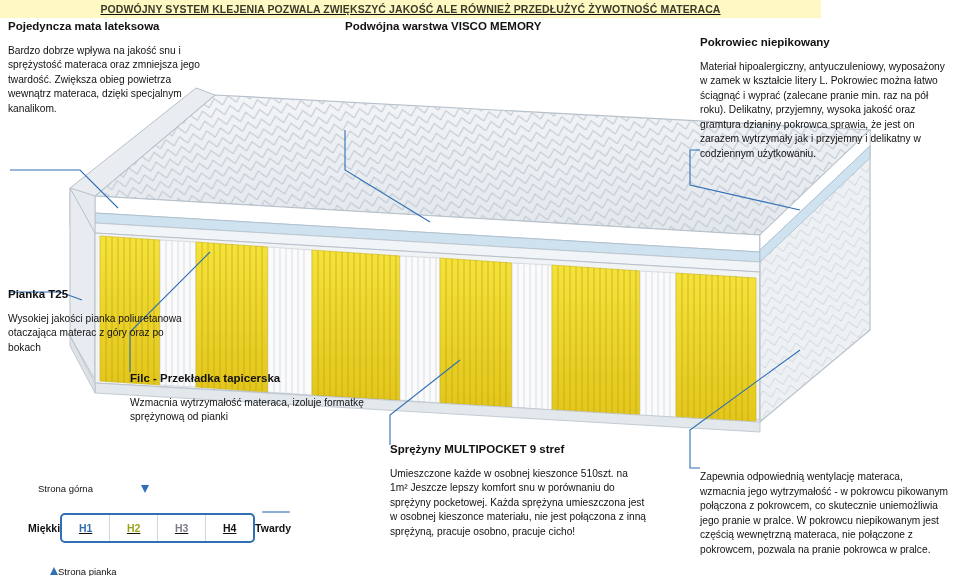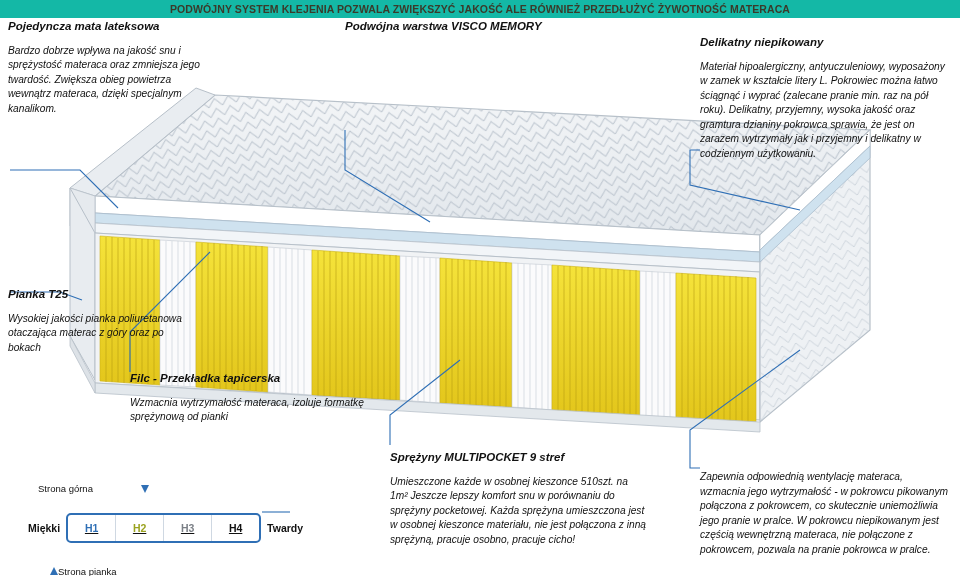--- a/index.html
+++ b/index.html
@@ -8,30 +8,30 @@
     background:#fff;
     font-family:"Liberation Sans", sans-serif;
     color:#111;
     overflow:hidden;
     position:relative;
   }
   .stage{position:absolute;inset:0;}
 
   
   .banner{
-    position:absolute;left:0;top:0;width:960px;height:18px;
-    background:#14b8a6;
-    display:flex;align-items:center;justify-content:center;
+    position:absolute;left:0;top:0;width:821px;height:18px;
+    background:#fef9c3;
+    display:flex;align-items:center;justify-content:center;text-decoration:underline;
   }
   .banner span{
     font-size:10.5px;font-weight:bold;color:#3a3a2a;letter-spacing:.1px;
   }
 
   
-  .callout{position:absolute;font-style:italic;}
+  .callout{position:absolute;}
   .callout .title{
     font-weight:bold;font-size:11.5px;color:#111;margin:0 0 5px 0;line-height:1.2;
   }
   .callout .body{
     font-size:10.2px;line-height:1.42;color:#111;
   }
 
   
   svg.leaders{position:absolute;left:0;top:0;width:960px;height:576px;}
 
@@ -46,21 +46,21 @@
   .arrow-down{
     position:absolute;left:113px;top:2px;width:0;height:0;
     border-left:4px solid transparent;border-right:4px solid transparent;
     border-top:8px solid #2f6fb5;
   }
   .arrow-up{
     position:absolute;left:22px;top:84px;width:0;height:0;
     border-left:4px solid transparent;border-right:4px solid transparent;
     border-bottom:8px solid #2f6fb5;
   }
-  .scale-row{position:absolute;left:0;top:30px;display:flex;align-items:center;gap:6px;}
+  .scale-row{position:absolute;left:0;top:30px;display:flex;align-items:center;}
   .scale-label{font-size:10.5px;font-weight:bold;color:#111;}
   .scale-box{
     border:2px solid #2f6fb5;border-radius:5px;
     display:flex;height:26px;align-items:stretch;background:#fff;text-decoration:underline;
   }
   .scale-box div{
     width:47px;display:flex;align-items:center;justify-content:center;
     font-size:10.5px;font-weight:bold;
   }
   .scale-box div+div{border-left:1px solid #cfd8e2;}
@@ -244,35 +244,35 @@
   <div class="callout" style="left:8px;top:20px;width:195px;">
     <p class="title">Pojedyncza mata lateksowa</p>
     <p class="body">Bardzo dobrze wpływa na jakość snu i sprężystość materaca oraz zmniejsza jego twardość. Zwiększa obieg powietrza wewnątrz materaca, dzięki specjalnym kanalikom.</p>
   </div>
 
   <div class="callout" style="left:345px;top:20px;width:330px;">
     <p class="title">Podwójna warstwa VISCO MEMORY</p>
   </div>
 
   <div class="callout" style="left:700px;top:36px;width:252px;">
-    <p class="title">Delikatny niepikowany</p>
+    <p class="title">Pokrowiec niepikowany</p>
     <p class="body">Materiał hipoalergiczny, antyuczuleniowy, wyposażony w zamek w kształcie litery L. Pokrowiec można łatwo ściągnąć i wyprać (zalecane pranie min. raz na pół roku). Delikatny, przyjemny, wysoka jakość oraz gramtura dzianiny pokrowca sprawia, że jest on zarazem wytrzymały jak i przyjemny i delikatny w codziennym użytkowaniu.</p>
   </div>
 
   <div class="callout" style="left:8px;top:288px;width:178px;">
     <p class="title">Pianka T25</p>
     <p class="body">Wysokiej jakości pianka poliuretanowa otaczająca materac z góry oraz po bokach</p>
   </div>
 
   <div class="callout" style="left:130px;top:372px;width:250px;">
     <p class="title">Filc - Przekładka tapicerska</p>
     <p class="body">Wzmacnia wytrzymałość materaca, izoluje formatkę sprężynową od pianki</p>
   </div>
 
-  <div class="callout" style="left:390px;top:443px;width:258px;margin-top:8px;">
+  <div class="callout" style="left:390px;top:443px;width:258px;">
     <p class="title">Sprężyny MULTIPOCKET 9 stref</p>
     <p class="body">Umieszczone każde w osobnej kieszonce 510szt. na 1m² Jeszcze lepszy komfort snu w porównaniu do sprężyny pocketowej. Każda sprężyna umieszczona jest w osobnej kieszonce materiału, nie jest połączona z inną sprężyną, pracuje osobno, pracuje cicho!</p>
   </div>
 
   <div class="callout" style="left:700px;top:460px;width:250px;">
     <p class="body">Zapewnia odpowiednią wentylację materaca, wzmacnia jego wytrzymałość - w pokrowcu pikowanym połączona z pokrowcem, co skutecznie uniemożliwia jego pranie w pralce. W pokrowcu niepikowanym jest częścią wewnętrzną materaca, nie połączone z pokrowcem, pozwala na pranie pokrowca w pralce.</p>
   </div>
 
   <div class="firm-wrap">
     <div class="firm-top">Strona górna</div>

